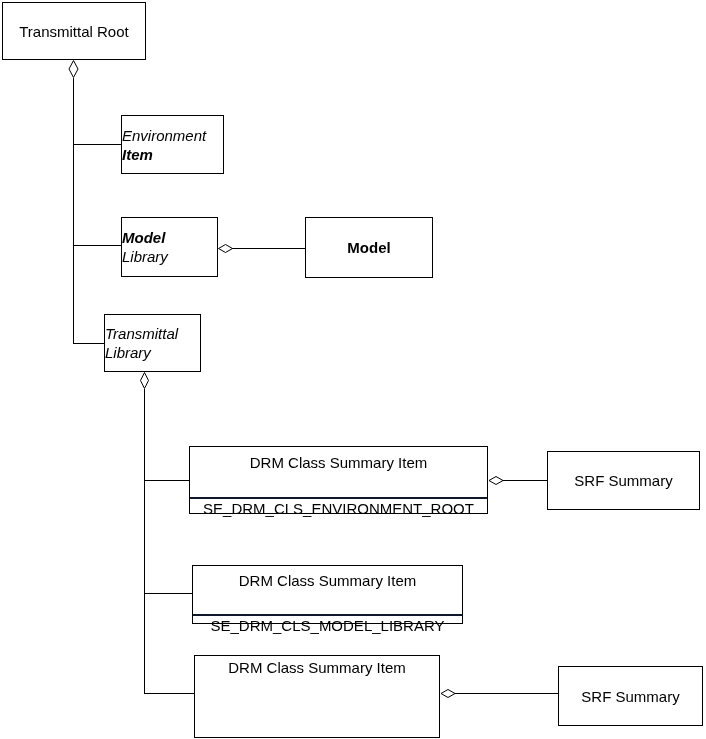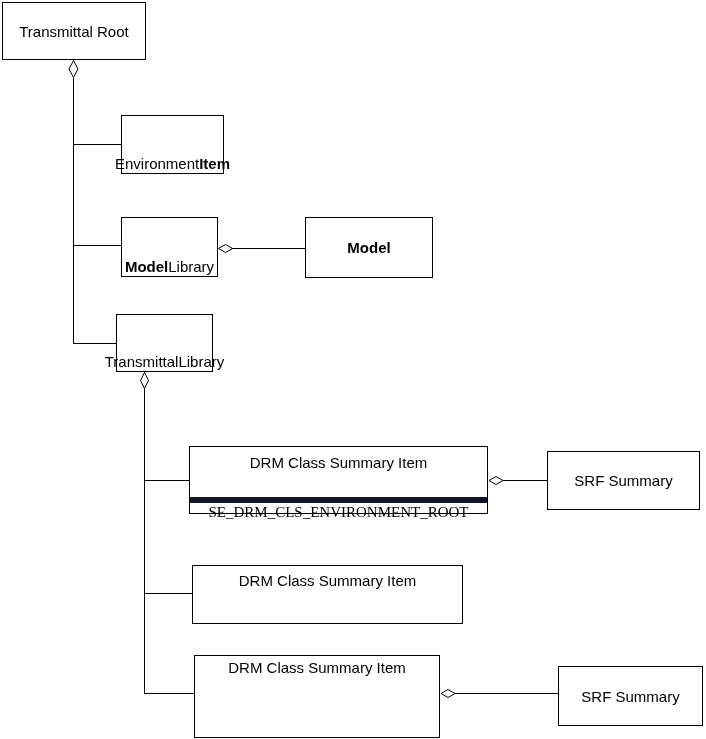--- a/index.html
+++ b/index.html
@@ -23,43 +23,43 @@
     text-align: center;
   }
   .center-one {
     display: flex;
     align-items: center;
     justify-content: center;
     white-space: nowrap;
   }
   .center-two {
     display: flex;
-    flex-direction: row;
-    align-items: flex-end;
+    flex-direction: column;
+    align-items: flex-start;
     justify-content: center;
     white-space: nowrap;
+    font-style: italic;
   }
   .bold { font-weight: bold; }
   .two-comp { display: flex; flex-direction: column; gap: 20px; }
   .comp-header {
     flex: 0 0 auto;
     display: flex;
     align-items: center;
     justify-content: center;
     white-space: nowrap;
   }
   .comp-header.top-align { align-items: flex-start; padding-top: 2px; }
   .comp-value {
     flex: 1 1 auto;
-    border-top: 6px solid #0f172a;
+    border-top: 2px solid #0f172a;
     display: flex;
     align-items: center;
     justify-content: center;
     white-space: nowrap;
-    font-family: Liberation Serif, serif;
   }
 </style>
 </head>
 <body>
 
 <div class="canvas">
 
   <svg class="connectors" width="706" height="739" viewBox="0 0 706 739">
     <g stroke="#000000" stroke-width="1" fill="none" shape-rendering="crispEdges">
       <path d="M73.5 78 V343.5"></path>
@@ -94,36 +94,37 @@
 
   <div class="node center-two" style="left:121px; top:217px; width:97px; height:60px;">
     <span class="bold">Model</span>
     <span>Library</span>
   </div>
 
   <div class="node center-one bold" style="left:305px; top:217px; width:128px; height:61px;">
     <span>Model</span>
   </div>
 
-  <div class="node center-two" style="left:116px; top:314px; width:97px; height:58px;">
+  <div class="node center-two" style="left:104px; top:314px; width:97px; height:58px;">
     <span>Transmittal</span>
     <span>Library</span>
   </div>
 
   <div class="node two-comp" style="left:189px; top:446px; width:299px; height:68px;">
     <div class="comp-header" style="height:30px;">DRM Class Summary Item</div>
     <div class="comp-value">SE_DRM_CLS_ENVIRONMENT_ROOT</div>
   </div>
 
   <div class="node center-one" style="left:547px; top:451px; width:153px; height:59px;">
     <span>SRF Summary</span>
   </div>
 
   <div class="node two-comp" style="left:192px; top:565px; width:271px; height:59px;">
     <div class="comp-header" style="height:28px;">DRM Class Summary Item</div>
+    <div class="comp-value">SE_DRM_CLS_MODEL_LIBRARY</div>
   </div>
 
   <div class="node two-comp" style="left:194px; top:655px; width:246px; height:83px;">
     <div class="comp-header top-align" style="height:47px;">DRM Class Summary Item</div>
   </div>
 
   <div class="node center-one" style="left:558px; top:666px; width:145px; height:60px;">
     <span>SRF Summary</span>
   </div>
 

